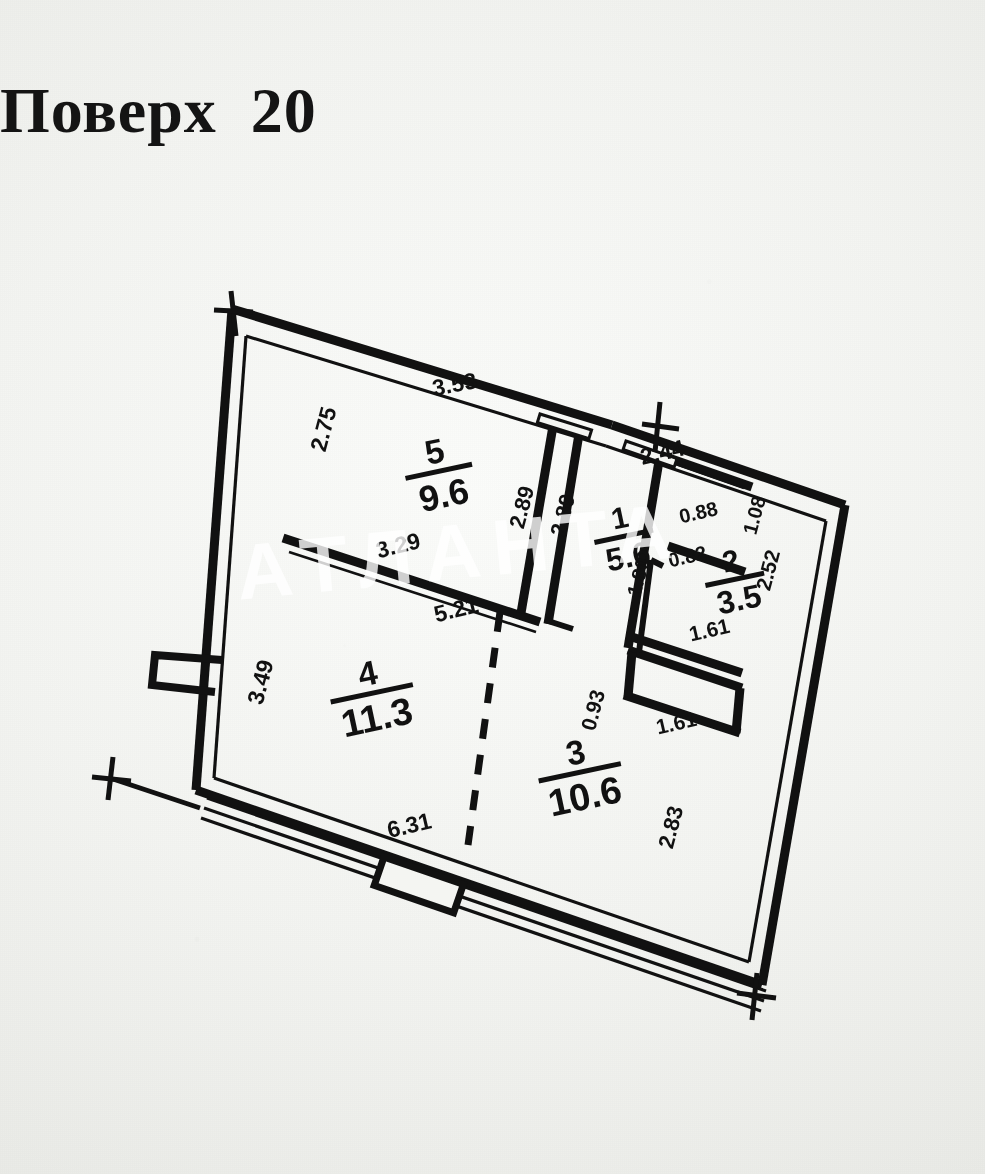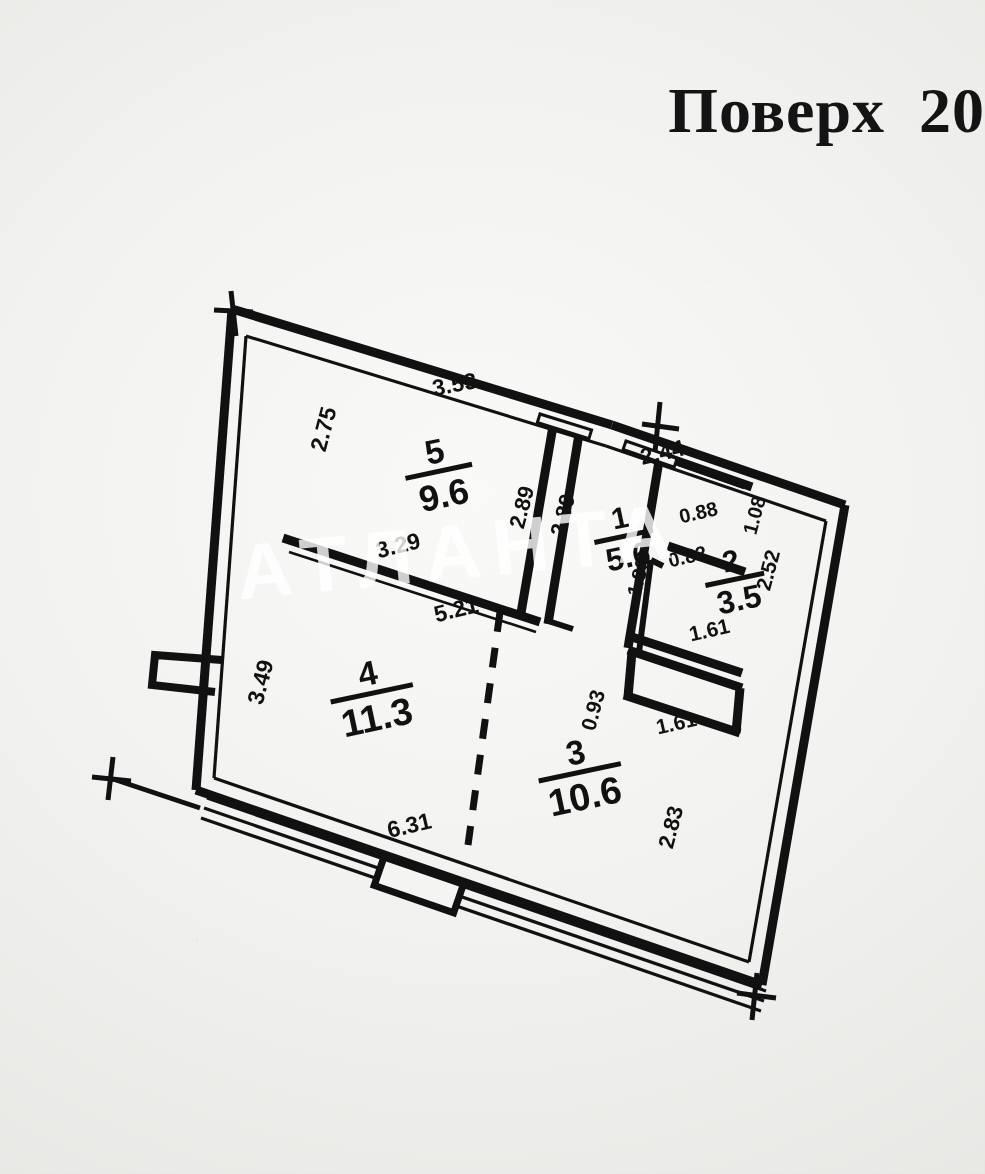--- a/index.html
+++ b/index.html
@@ -35,21 +35,21 @@
       radial-gradient(circle at 72% 24%, rgba(0,0,0,.02) 0 2px, transparent 3px),
       radial-gradient(circle at 35% 55%, rgba(0,0,0,.02) 0 1px, transparent 2px);
   }
 
   
   #title {
     position: absolute;
     left: 0;
     top: 74px;
     width: 985px;
-    text-align: right;
+    text-align: left;
     font-family: "Liberation Serif", serif;
     font-weight: bold;
     font-size: 64px;
     letter-spacing: 1px;
     color: #141414;
     white-space: pre;
   }
 
   
   #plan-svg {

